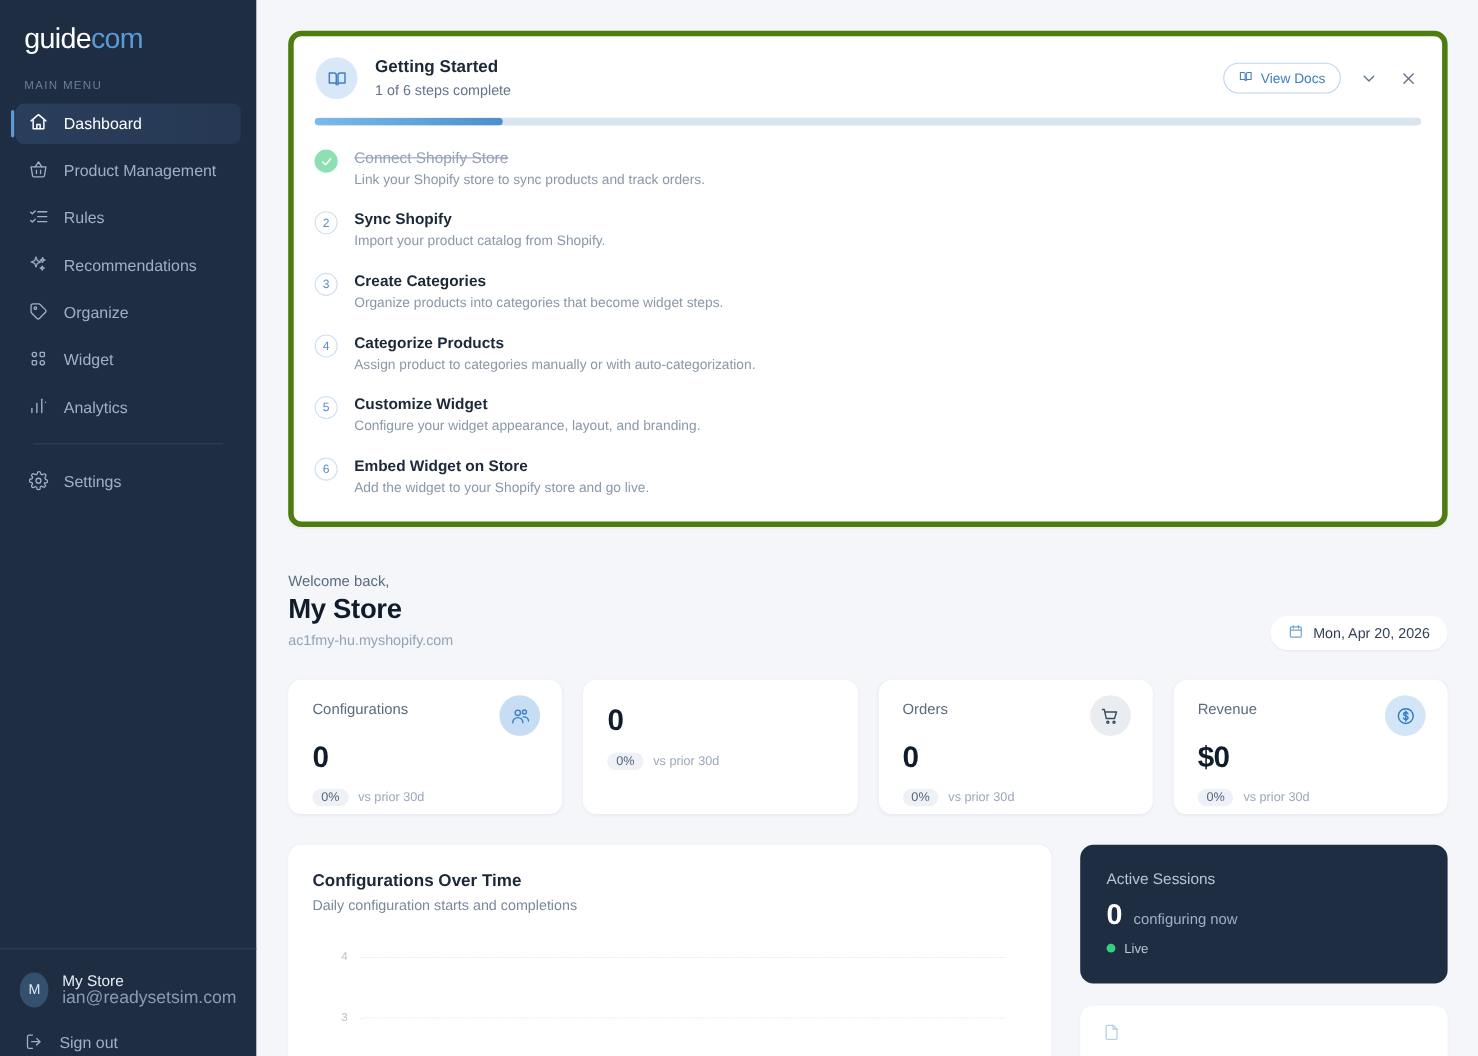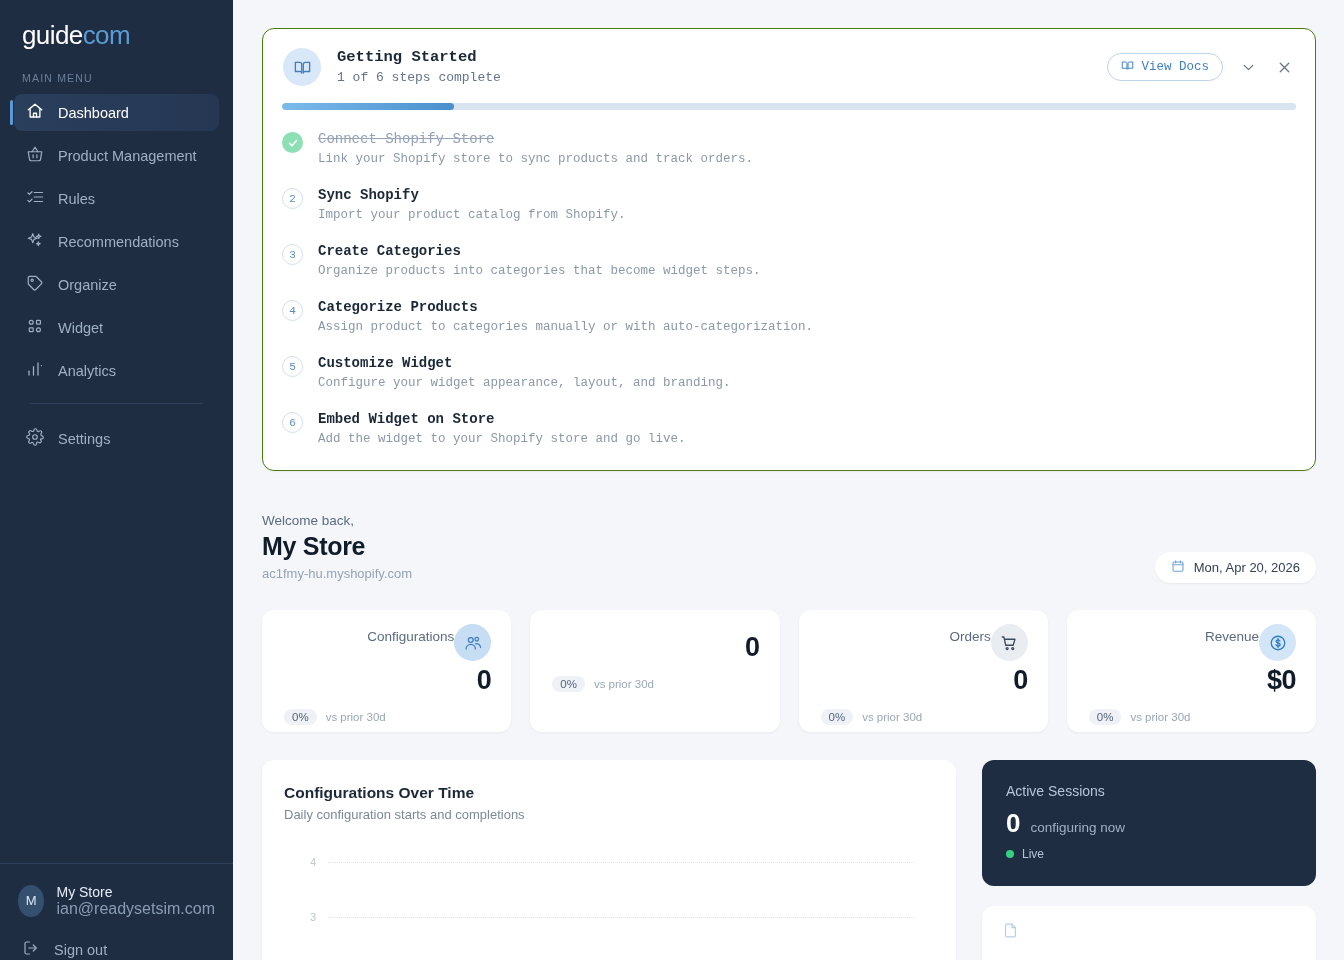--- a/index.html
+++ b/index.html
@@ -61,24 +61,23 @@
     color: #9fb0c4; font-size: 14.5px; margin-top: 22px;
     padding-left: 4px; cursor: pointer;
   }
   .signout svg { width: 18px; height: 18px; }
 
   
   .main { flex: 1; height: 960px; overflow: hidden; padding: 28px 28px 0 29px; }
 
   
   .gs-card {
-    background: #ffffff; border: 1px solid #4d7c0f; border-radius: 12px;
+    background: #ffffff; border: 5px solid #4d7c0f; border-radius: 12px;
     box-shadow: 0 1px 2px rgba(16,30,54,.04);
     overflow: hidden;
-    font-family: Liberation Mono, monospace;
   }
   .gs-head { display: flex; align-items: center; padding: 18px 20px 16px 20px; }
   .gs-icon {
     width: 38px; height: 38px; border-radius: 50%;
     background: #d9e8f8; color: #3f7fc1;
     display: flex; align-items: center; justify-content: center;
     flex: 0 0 38px;
   }
   .gs-icon svg { width: 19px; height: 19px; }
   .gs-titles { margin-left: 16px; flex: 1; }
@@ -126,21 +125,21 @@
   .welcome-domain { font-size: 13px; color: #95a3b4; line-height: 18px; margin-top: 3px; }
   .date-chip {
     display: flex; align-items: center; gap: 9px;
     background: #ffffff; border-radius: 18px; height: 31px; padding: 0 16px;
     box-shadow: 0 1px 2px rgba(16,30,54,.06);
     font-size: 13px; color: #334155; margin-top: 6px; cursor: pointer;
   }
   .date-chip svg { width: 14px; height: 14px; color: #6ea2d8; }
 
   
-  .kpis { display: flex; gap: 19px; margin-top: 27px; text-align: right; }
+  .kpis { display: flex; gap: 19px; margin-top: 27px; }
   .kpi {
     flex: 1; background: #ffffff; border-radius: 12px;
     box-shadow: 0 1px 3px rgba(16,30,54,.05);
     padding: 18px 20px 16px 22px; height: 122px; position: relative;
   }
   .kpi-top { display: flex; align-items: flex-start; }
   .kpi-label { font-size: 13.5px; color: #5b6b7f; flex: 1; line-height: 18px; }
   .kpi-ic { width: 37px; height: 37px; border-radius: 50%; display: flex; align-items: center; justify-content: center; flex: 0 0 37px; margin-top: -4px; }
   .kpi-ic svg { width: 18px; height: 18px; }
   .kpi-value { font-size: 27px; font-weight: 700; color: #111c2b; line-height: 34px; margin-top: 2px; letter-spacing: -0.5px; }

